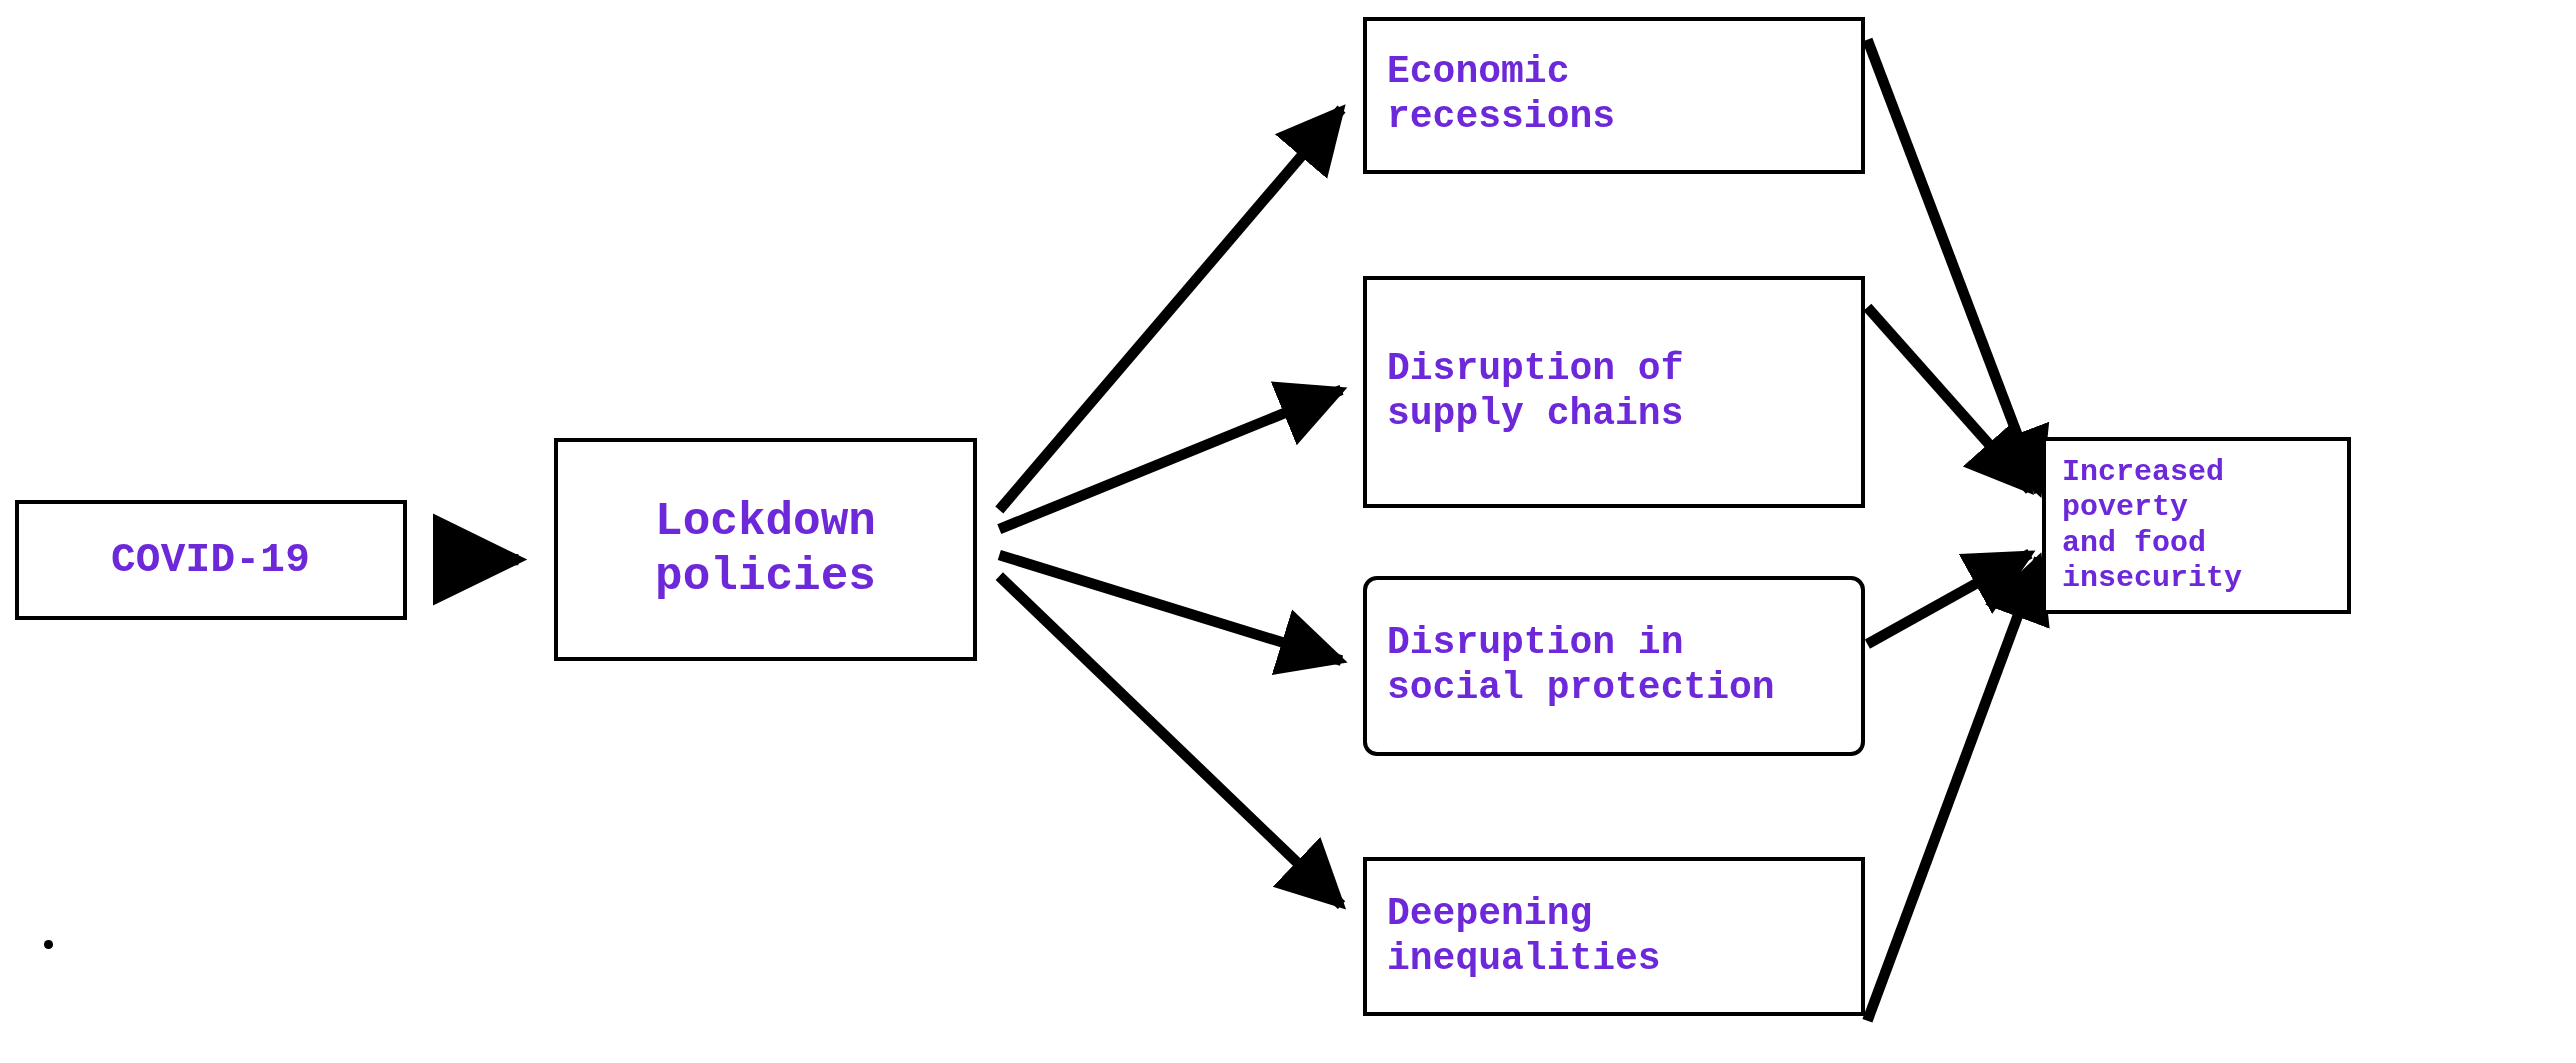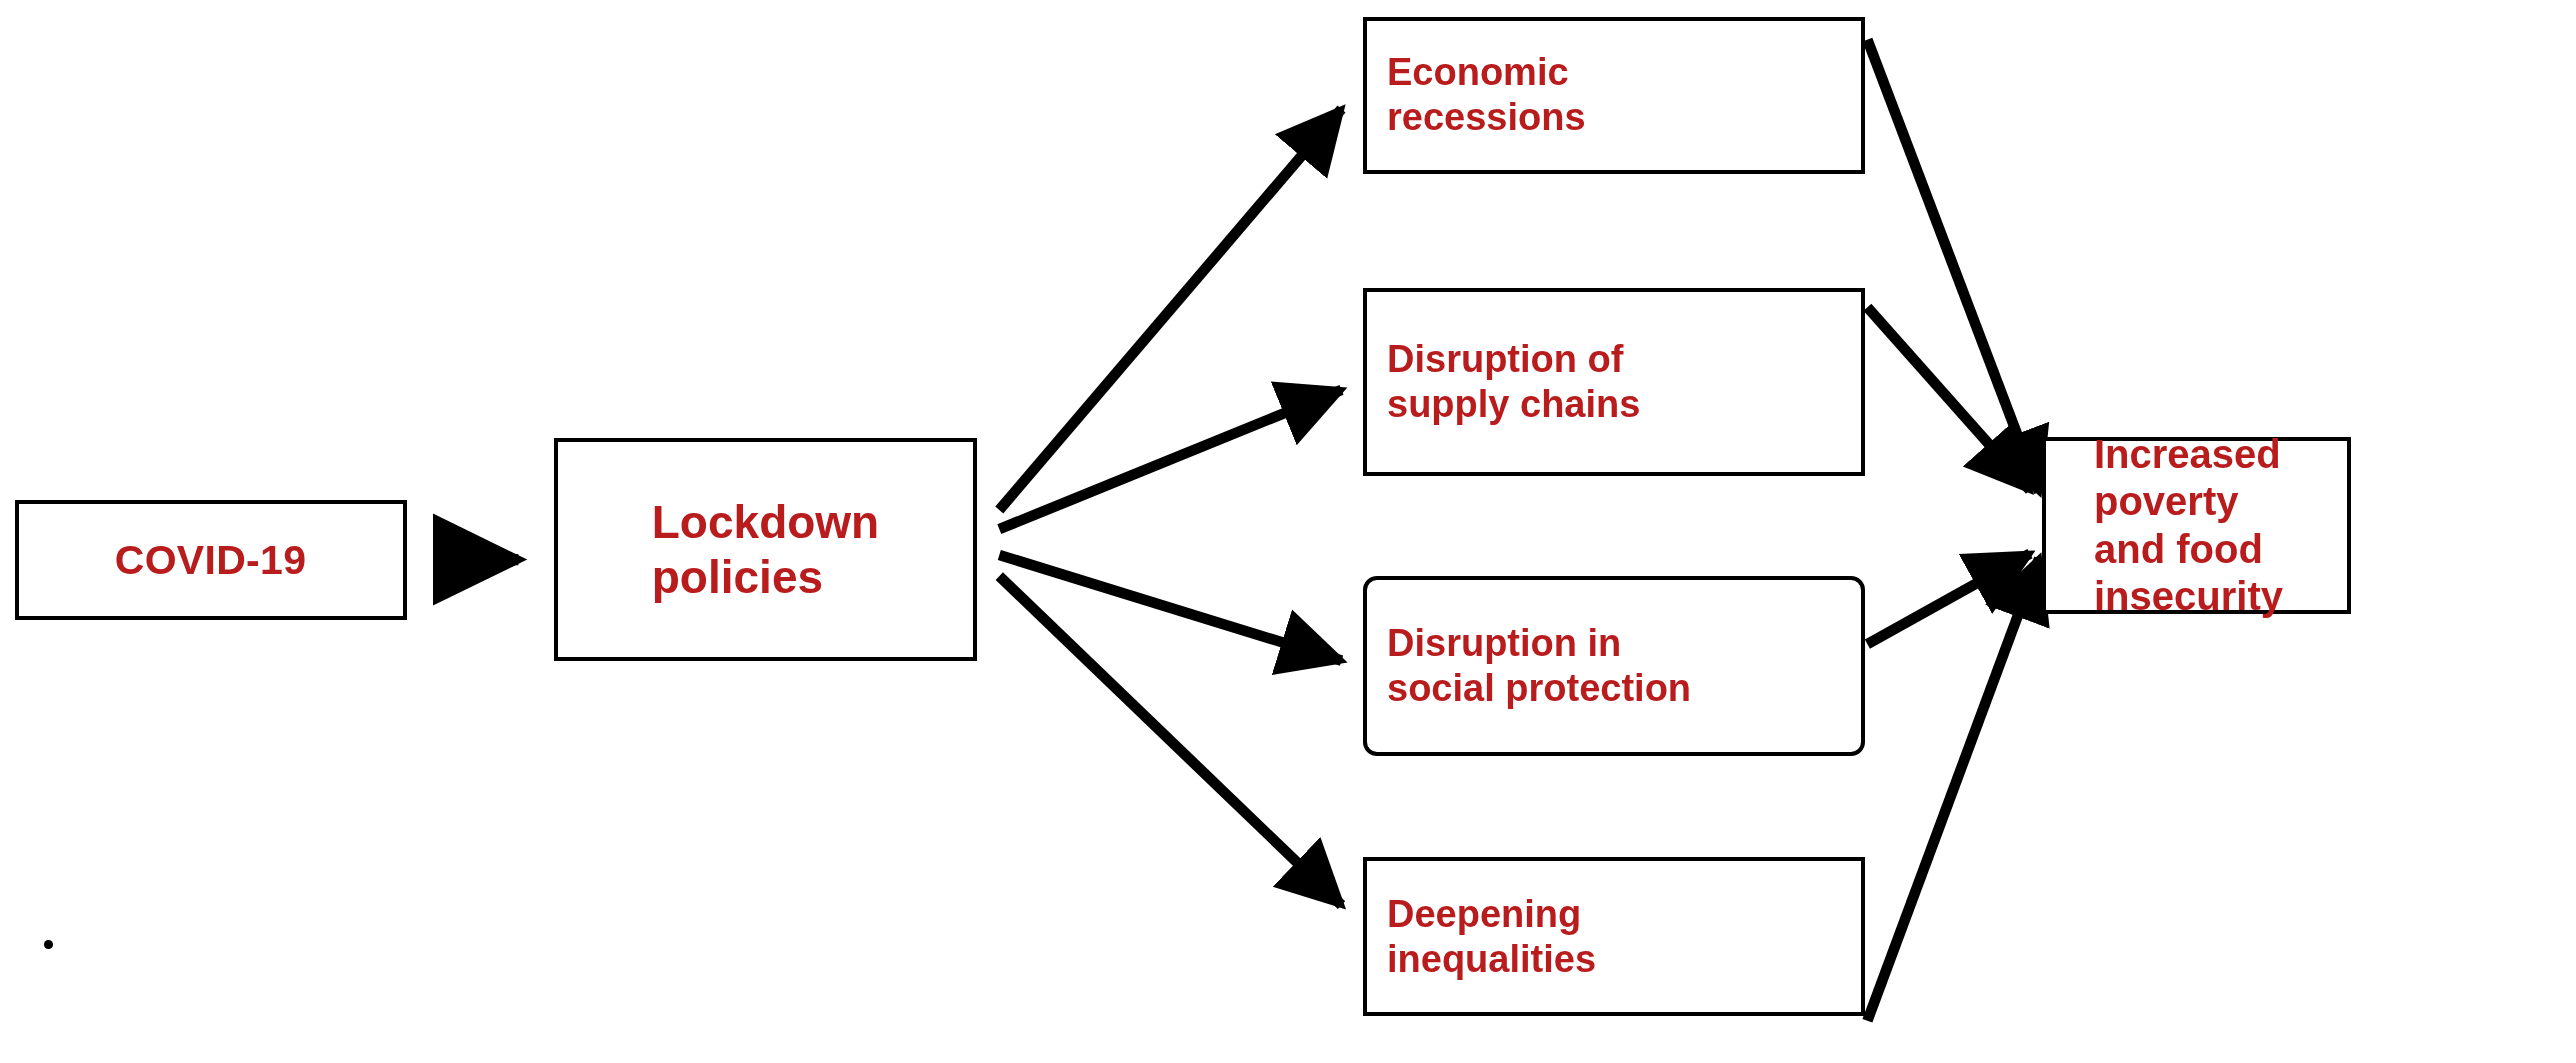--- a/index.html
+++ b/index.html
@@ -26,23 +26,23 @@
   .node {
     position: absolute;
     box-sizing: border-box;
     border: 4.6px solid #000000;
     background: #ffffff;
     display: flex;
     align-items: center;
     z-index: 5;
   }
   .node-text {
-    font-family: Liberation Sans, sans-serif;
+    font-family: Liberation Mono, monospace;
     font-weight: bold;
-    color: #b91c1c;
+    color: #6d28d9;
     line-height: 1.18;
     white-space: pre-line;
   }
   
   #node-covid {
     left: 14.5px;
     top: 500px;
     width: 392px;
     height: 120px;
     justify-content: center;
@@ -69,36 +69,35 @@
     left: 1363px;
     width: 502px;
     justify-content: flex-start;
   }
   .node-mid .node-text {
     font-size: 38px;
     text-align: left;
     padding-left: 20px;
   }
   #node-mid-0 { top: 16.5px;   height: 157px; }
-  #node-mid-1 { top: 288px;  height: 188px; }
+  #node-mid-1 { top: 276px;  height: 232px; }
   #node-mid-2 { top: 576px;  height: 180px; border-radius: 14px; }
   #node-mid-3 { top: 857px; height: 159px; }
   
   #node-outcome {
     left: 2042px;
     top: 437px;
     width: 309px;
     height: 177px;
     justify-content: flex-start;
   }
   #node-outcome .node-text {
-    font-size: 40px;
+    font-size: 30px;
     text-align: left;
     padding-left: 16px;
-    margin-left: 32px;
   }
   
   #stray-dot {
     position: absolute;
     left: 44px;
     top: 940px;
     width: 8.6px;
     height: 8.6px;
     background: #000000;
     border-radius: 50%;

